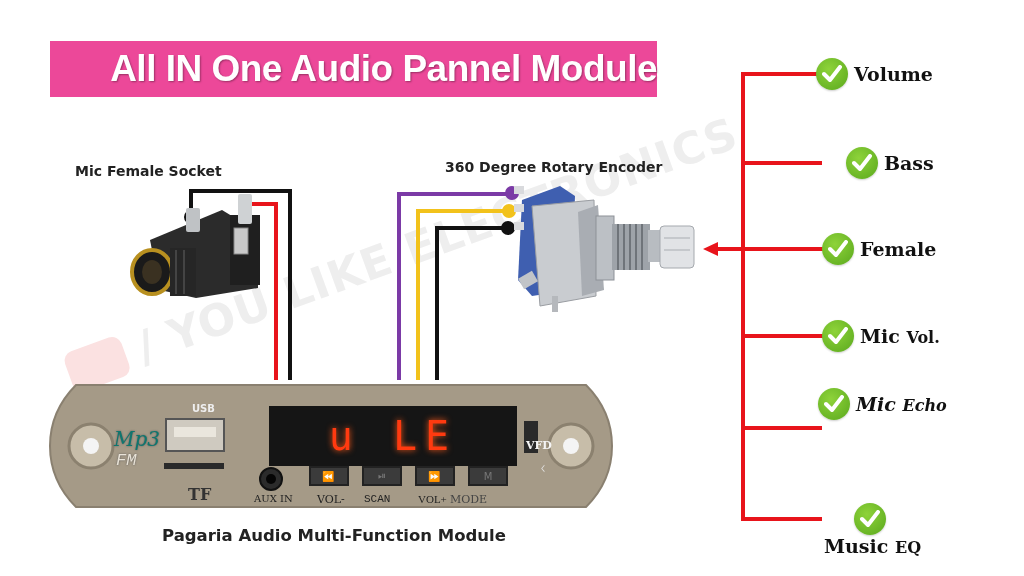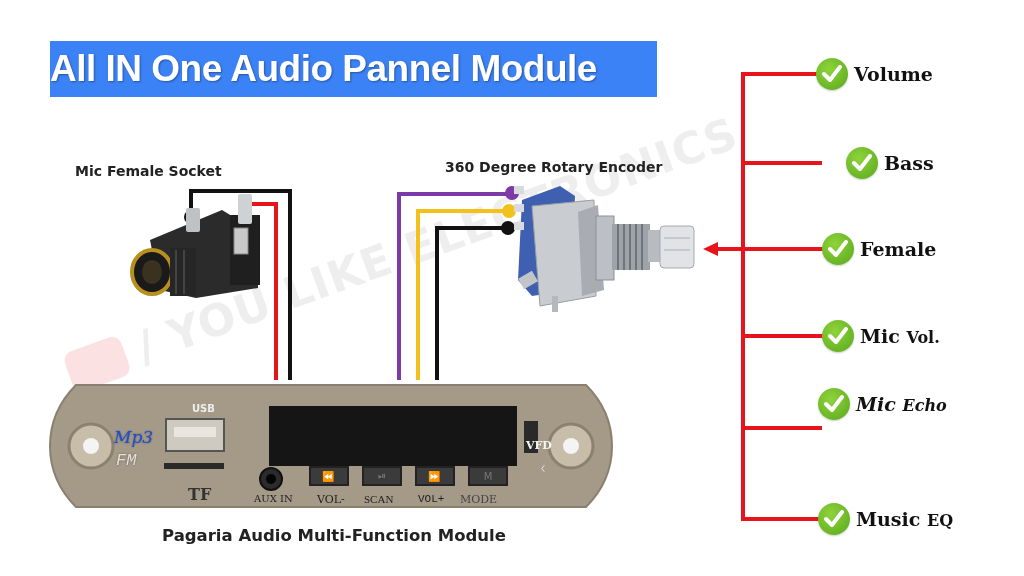--- a/index.html
+++ b/index.html
@@ -1,18 +1,18 @@
 <!DOCTYPE html>
 <html><head>
 <meta charset="utf-8">
 <style>
   html, body { margin:0; padding:0; }
   body { width:1024px; height:576px; background:#ffffff; position:relative; overflow:hidden; font-family:"DejaVu Sans", sans-serif; }
   .abs { position:absolute; }
-  #title-banner { left:50px; top:41px; width:607px; height:56px; background:#3b82f6; display:flex; align-items:center; justify-content:flex-start; }
+  #title-banner { left:50px; top:41px; width:607px; height:56px; background:#ec4899; display:flex; align-items:center; justify-content:flex-end; }
   #title-banner span { color:#fff; font-family:"Liberation Sans", sans-serif; font-weight:bold; font-size:37px; letter-spacing:-0.5px; text-shadow:1px 1px 2px rgba(0,0,0,0.35); }
   .label-sans { font-family:"DejaVu Sans", sans-serif; font-weight:bold; color:#222;text-align:right; }
   #mic-label { left:75px; top:163px; font-size:14px; }
   #encoder-label { left:445px; top:159px; font-size:14px; }
   #module-label { left:162px; top:526px; font-size:16.5px; }
   .feat { position:absolute; display:flex; align-items:center; }
   .check { width:32px; height:32px; border-radius:50%; background:radial-gradient(circle at 40% 35%, #8ed33a, #5aa81d); display:flex; align-items:center; justify-content:center; box-shadow:0 1px 2px rgba(0,0,0,0.2); }
   .feat-text { margin-left:6px; font-family:"DejaVu Serif", serif; font-weight:bold; font-size:19px; color:#111; }
   .feat-text .small { font-size:16px; }
   svg.layer { position:absolute; left:0; top:0; }
@@ -110,46 +110,49 @@
     <rect x="118" y="82" width="60" height="6" fill="#2a2a2a"></rect>
     <rect x="223" y="25" width="248" height="60" fill="#151515"></rect>
     <circle cx="225" cy="98" r="11" fill="#2b2b2b" stroke="#111" stroke-width="2"></circle>
     <circle cx="225" cy="98" r="5" fill="#050505"></circle>
     <rect x="478" y="40" width="14" height="32" fill="#2a2a2a"></rect>
   </svg>
   <div class="abs" style="left:146px;top:22px;font-size:10px;color:#eee;font-weight:bold;">USB</div>
   <div class="abs" style="left:120px;top:38px;width:58px;height:32px;"></div>
   <div class="abs" style="left:118px;top:80px;width:60px;height:10px;"></div>
   <div class="abs" style="left:142px;top:104px;font-size:16px;color:#333;font-family:'DejaVu Serif',serif;font-weight:bold;">TF</div>
-  <div class="abs" style="left:68px;top:46px;font-size:17px;color:#1d4ed8;font-family:'DejaVu Serif',serif;font-style:italic;text-shadow:0 0 2px #555;">Mp3</div>
+  <div class="abs" style="left:68px;top:46px;font-size:20px;color:#0f766e;font-family:'DejaVu Serif',serif;font-style:italic;text-shadow:0 0 2px #555;">Mp3</div>
   <div class="abs" style="left:70px;top:70px;font-size:17px;color:#e9e3d7;font-family:Liberation Mono, monospace;font-style:italic;text-shadow:0 0 2px #555;">FM</div>
+  <div class="abs" style="left:223px;top:25px;width:248px;height:60px;display:flex;align-items:center;justify-content:center;">
+    <span style="font-family:'DejaVu Sans Mono',monospace;font-size:40px;color:#ff3a10;letter-spacing:8px;text-shadow:0 0 6px #ff5a1a;">u LE</span>
+  </div>
   <div class="abs" style="left:480px;top:58px;font-size:11px;color:#f4f4f4;font-family:'DejaVu Serif',serif;font-weight:bold;">VFD</div>
   <div class="abs" style="left:492px;top:78px;font-size:16px;color:#e6e6e6;">ᚲ</div>
   <div class="abs" style="left:214px;top:87px;width:22px;height:22px;border-radius:50%;"></div>
   <div class="abs" style="left:208px;top:112px;font-size:10px;color:#222;font-family:'DejaVu Serif',serif;">AUX IN</div>
 
   <div class="abs" style="left:263px;top:85px;width:40px;height:20px;background:#3b3b3b;border:2px solid #222;box-sizing:border-box;display:flex;align-items:center;justify-content:center;color:#777;font-size:10px;">
     <span>⏪</span>
   </div>
   <div class="abs" style="left:271px;top:112px;font-size:11px;color:#222;font-family:'DejaVu Serif',serif;">VOL-</div>
 
   <div class="abs" style="left:316px;top:85px;width:40px;height:20px;background:#3b3b3b;border:2px solid #222;box-sizing:border-box;display:flex;align-items:center;justify-content:center;color:#777;font-size:10px;">
     <span>⏯</span>
   </div>
-  <div class="abs" style="left:318px;top:112px;font-size:11px;color:#222;font-family:Liberation Serif, serif;">SCAN</div>
+  <div class="abs" style="left:318px;top:112px;font-size:11px;color:#222;font-family:Liberation Mono, monospace;">SCAN</div>
 
   <div class="abs" style="left:369px;top:85px;width:40px;height:20px;background:#3b3b3b;border:2px solid #222;box-sizing:border-box;display:flex;align-items:center;justify-content:center;color:#777;font-size:10px;">
     <span>⏩</span>
   </div>
-  <div class="abs" style="left:372px;top:112px;font-size:11px;color:#222;font-family:Liberation Mono, monospace;">VOL+</div>
+  <div class="abs" style="left:372px;top:112px;font-size:11px;color:#222;font-family:Liberation Serif, serif;">VOL+</div>
 
   <div class="abs" style="left:422px;top:85px;width:40px;height:20px;background:#3b3b3b;border:2px solid #222;box-sizing:border-box;display:flex;align-items:center;justify-content:center;color:#777;font-size:10px;">
     <span>M</span>
   </div>
-  <div class="abs" style="left:414px;top:112px;font-size:11px;color:#444;font-family:'DejaVu Serif',serif;text-align:center;">MODE</div>
+  <div class="abs" style="left:404px;top:112px;font-size:11px;color:#444;font-family:'DejaVu Serif',serif;text-align:center;">MODE</div>
 </div>
 
 <div class="feat" style="left:816px;top:58px;">
   <div class="check">
       <svg width="20" height="18" viewBox="0 0 20 18">
         <path d="M2,9 L8,15 L18,2" fill="none" stroke="#fff" stroke-width="4" stroke-linecap="round" stroke-linejoin="round"></path>
       </svg>
     </div>
   <span class="feat-text"><span>Volume</span></span>
 </div>
@@ -178,20 +181,20 @@
   <span class="feat-text"><span>Mic</span> <span class="small">Vol.</span></span>
 </div>
 <div class="feat" style="left:818px;top:388px;font-style:italic;">
   <div class="check">
       <svg width="20" height="18" viewBox="0 0 20 18">
         <path d="M2,9 L8,15 L18,2" fill="none" stroke="#fff" stroke-width="4" stroke-linecap="round" stroke-linejoin="round"></path>
       </svg>
     </div>
   <span class="feat-text"><span>Mic</span> <span class="small">Echo</span></span>
 </div>
-<div class="feat" style="left:818px;top:503px;">
+<div class="feat" style="left:818px;top:503px;flex-direction:column;">
   <div class="check">
       <svg width="20" height="18" viewBox="0 0 20 18">
         <path d="M2,9 L8,15 L18,2" fill="none" stroke="#fff" stroke-width="4" stroke-linecap="round" stroke-linejoin="round"></path>
       </svg>
     </div>
   <span class="feat-text"><span>Music</span> <span class="small">EQ</span></span>
 </div>
 
 </body></html>

